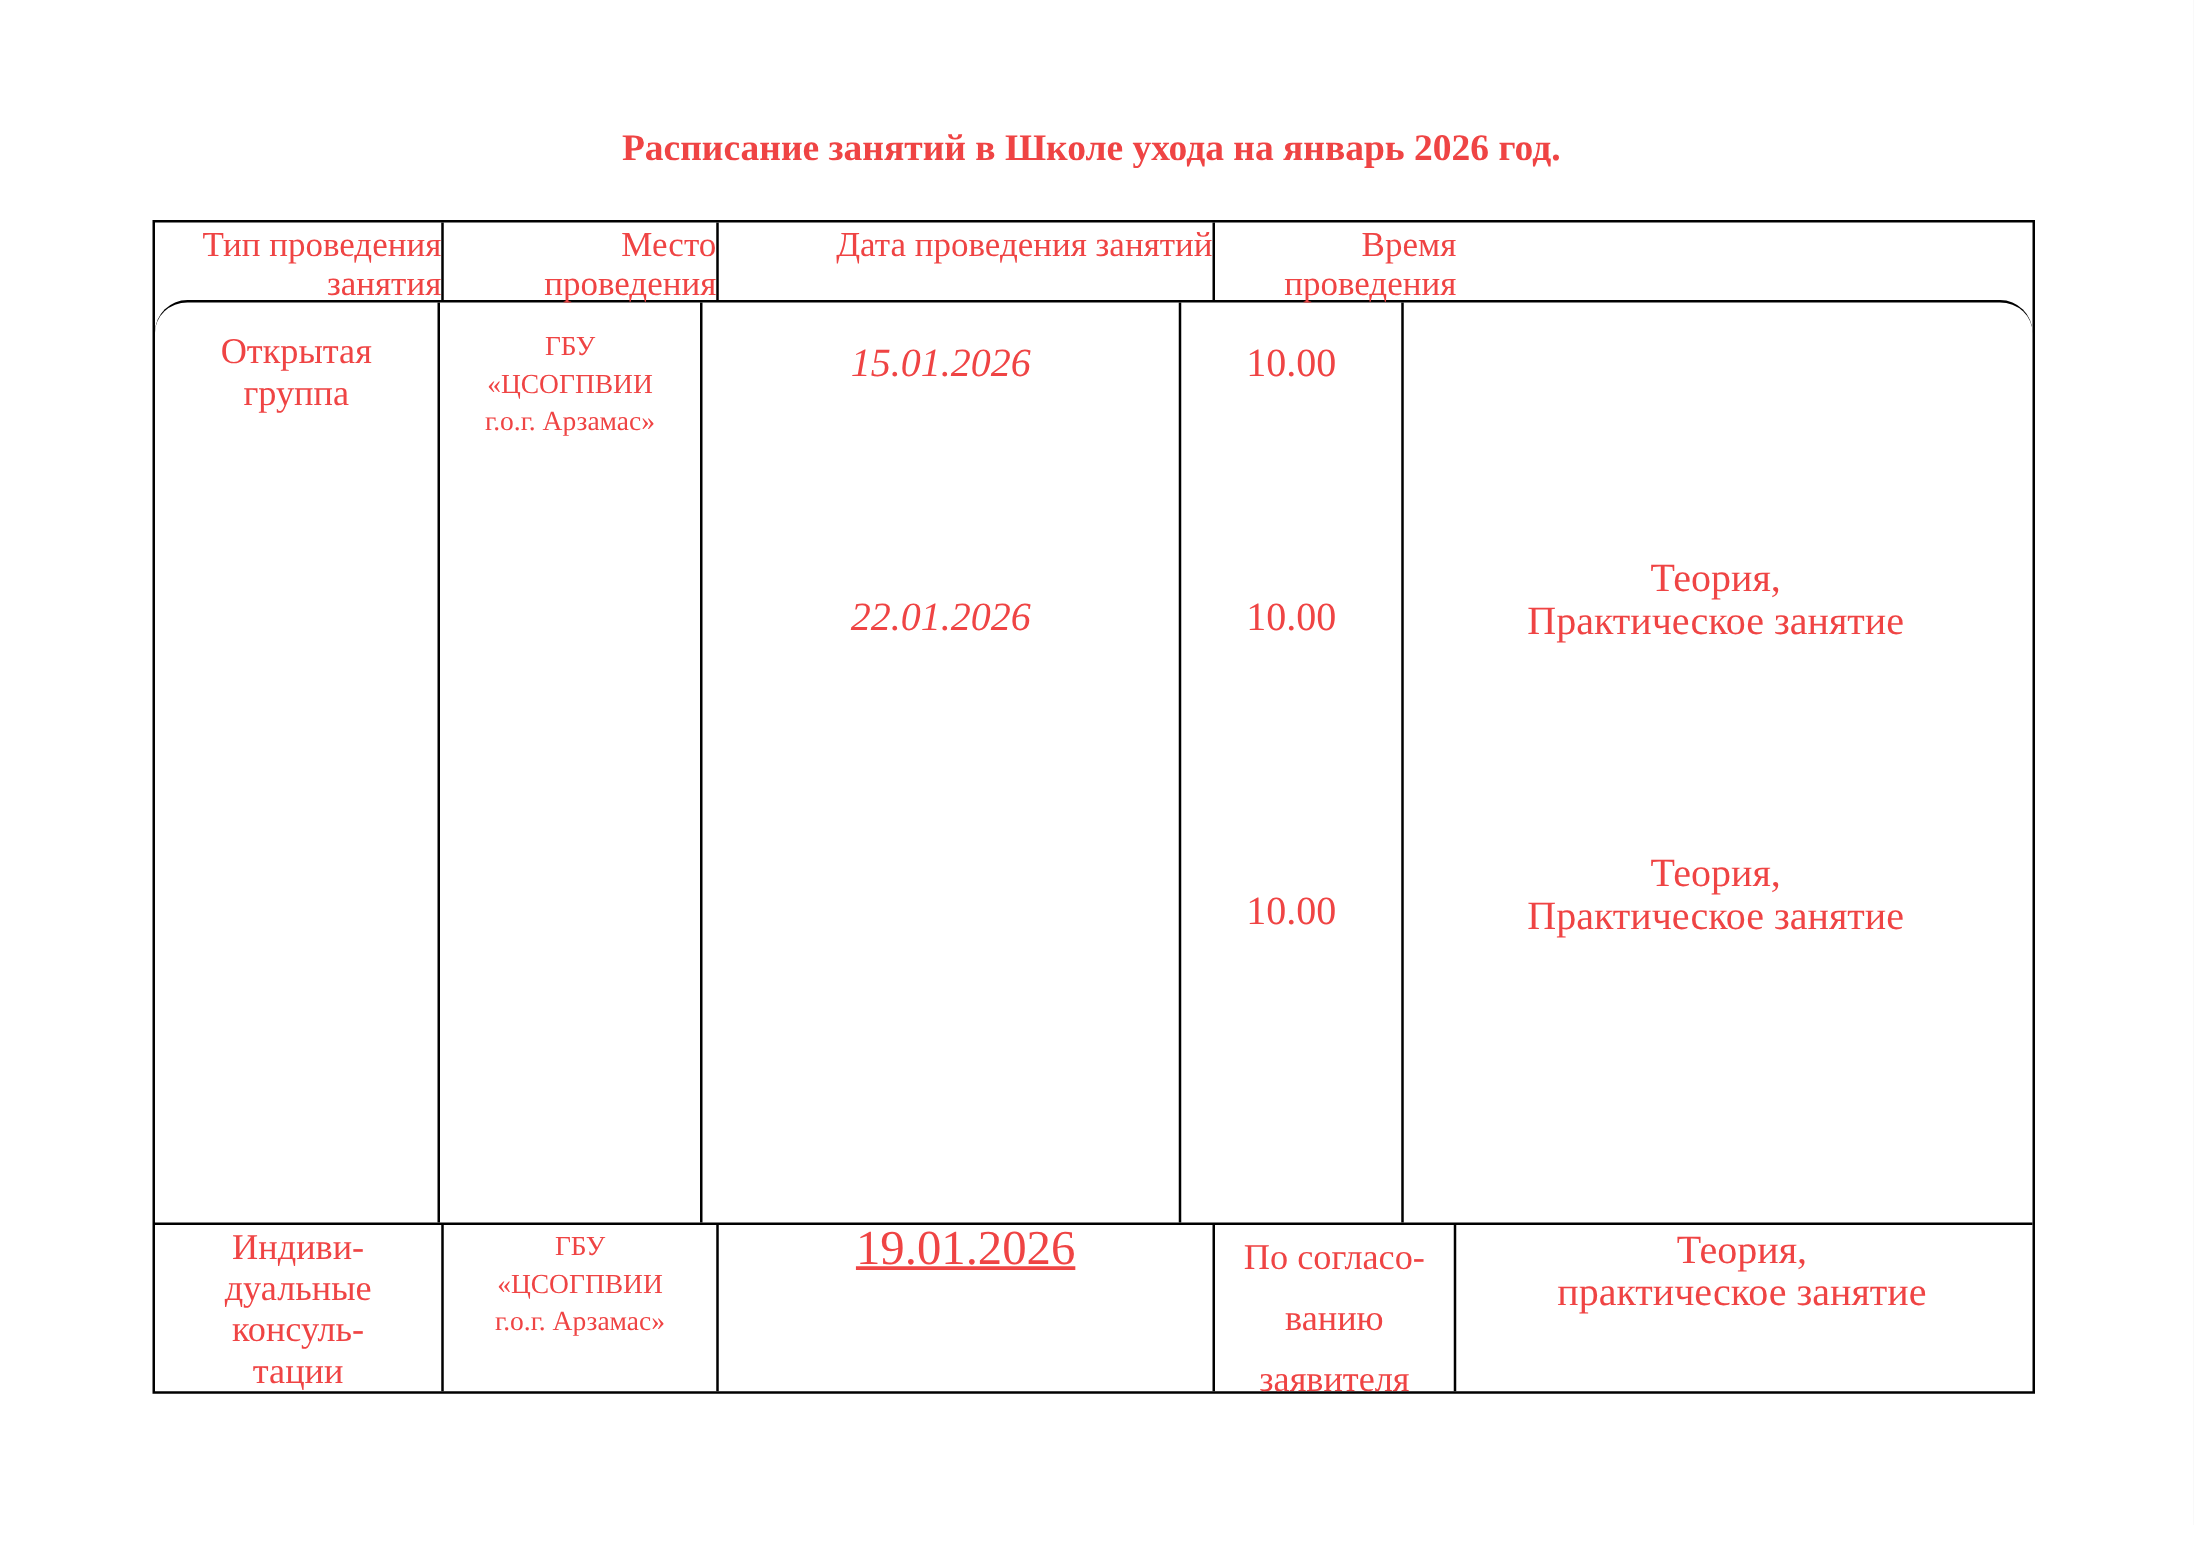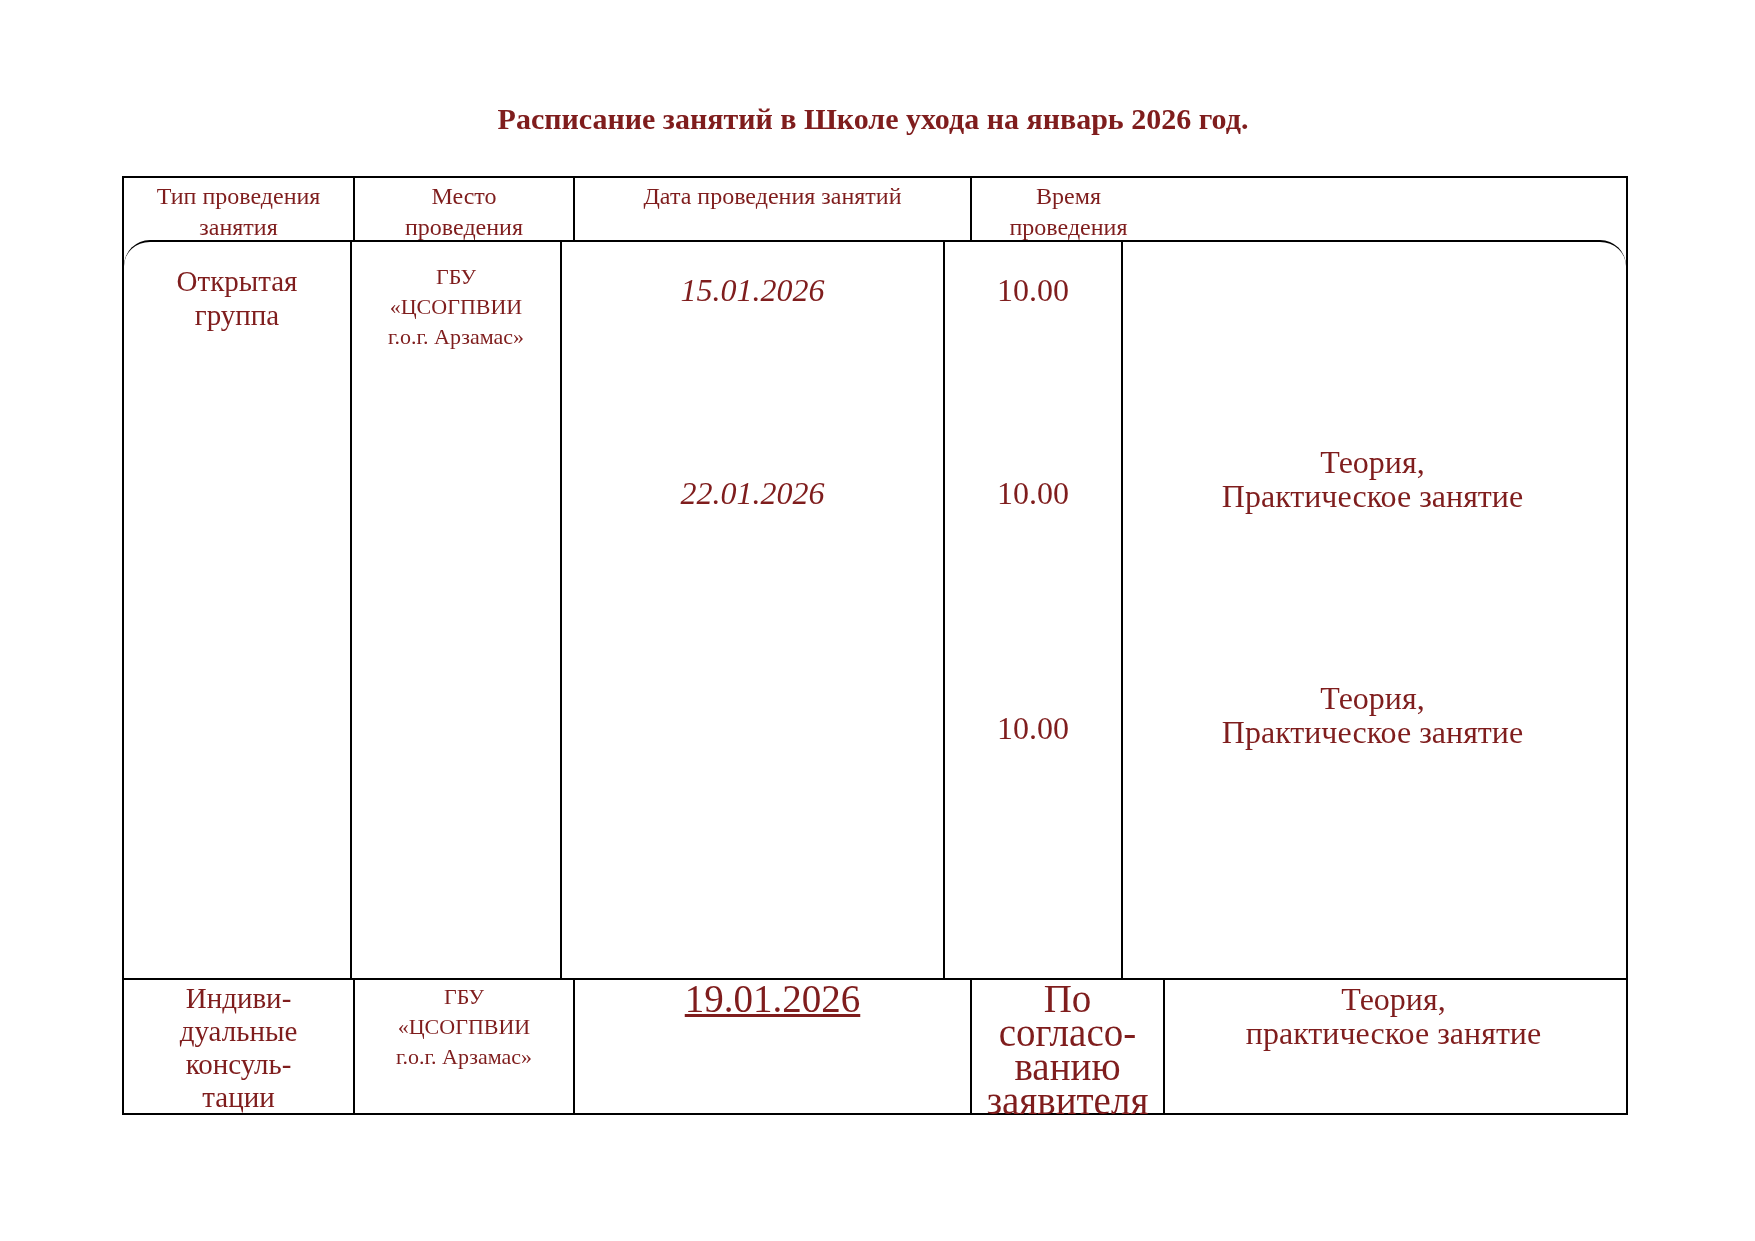--- a/index.html
+++ b/index.html
@@ -2,21 +2,21 @@
 <html><head>
 <meta charset="utf-8">
 <style>
   html, body { margin: 0; padding: 0; background: #ffffff; }
   .page {
     position: relative;
     width: 1755px;
     height: 1241px;
     background: #ffffff;
     font-family: "Liberation Serif", "DejaVu Serif", serif;
-    color: #7f1d1d;
+    color: #ef4444;
     overflow: hidden;
   }
   .doc-title {
     position: absolute;
     top: 101px;
     left: 122px;
     width: 1502px;
     text-align: center;
     font-size: 30px;
     font-weight: bold;
@@ -37,21 +37,21 @@
     border-right: 2px solid #000;
     text-align: center;
     position: relative;
     white-space: pre-line;
     overflow: visible;
   }
   .cell:last-child { border-right: none; }
 
   
   .row-header { height: 62px; }
-  .row-header .cell { font-size: 24px; line-height: 31px; padding-top: 3px; }
+  .row-header .cell { font-size: 28px; line-height: 31px; padding-top: 3px; text-align: right; }
   .hw1 { flex: 0 0 231px; }
   .hw2 { flex: 0 0 220px; }
   .hw3 { flex: 0 0 397px; }
   .hw4 { flex: 0 0 193px; }
   .hw5 { flex: 0 0 457px; }
 
   
   .row-main { height: 736px; border-radius: 26px; }
   .mw1 { flex: 0 0 228px; }
   .mw2 { flex: 0 0 210px; }
@@ -72,21 +72,21 @@
   .slot-a .session-item.date-time { top: 31px; font-style: italic; }
   .slot-b .session-item.date-time { top: 234px; }
   .slot-c .session-item.date-time { top: 469px; }
 
   
   .row-individual { height: 133px; }
   .row-individual .cell { padding-top: 2px; }
   .ind-type { font-size: 29px; line-height: 33px; }
   .ind-place { font-size: 22px; line-height: 30px; }
   .ind-date { font-size: 39px; line-height: 34px; text-decoration: underline; }
-  .ind-time { font-size: 39px; line-height: 34px; }
+  .ind-time { font-size: 29px; line-height: 49px; }
   .ind-form { font-size: 32px; line-height: 34px; }
 </style>
 </head>
 <body>
 
 <div class="page">
 
   <div class="doc-title">Расписание занятий в Школе ухода на январь 2026 год.</div>
 
   <div class="schedule-table">

